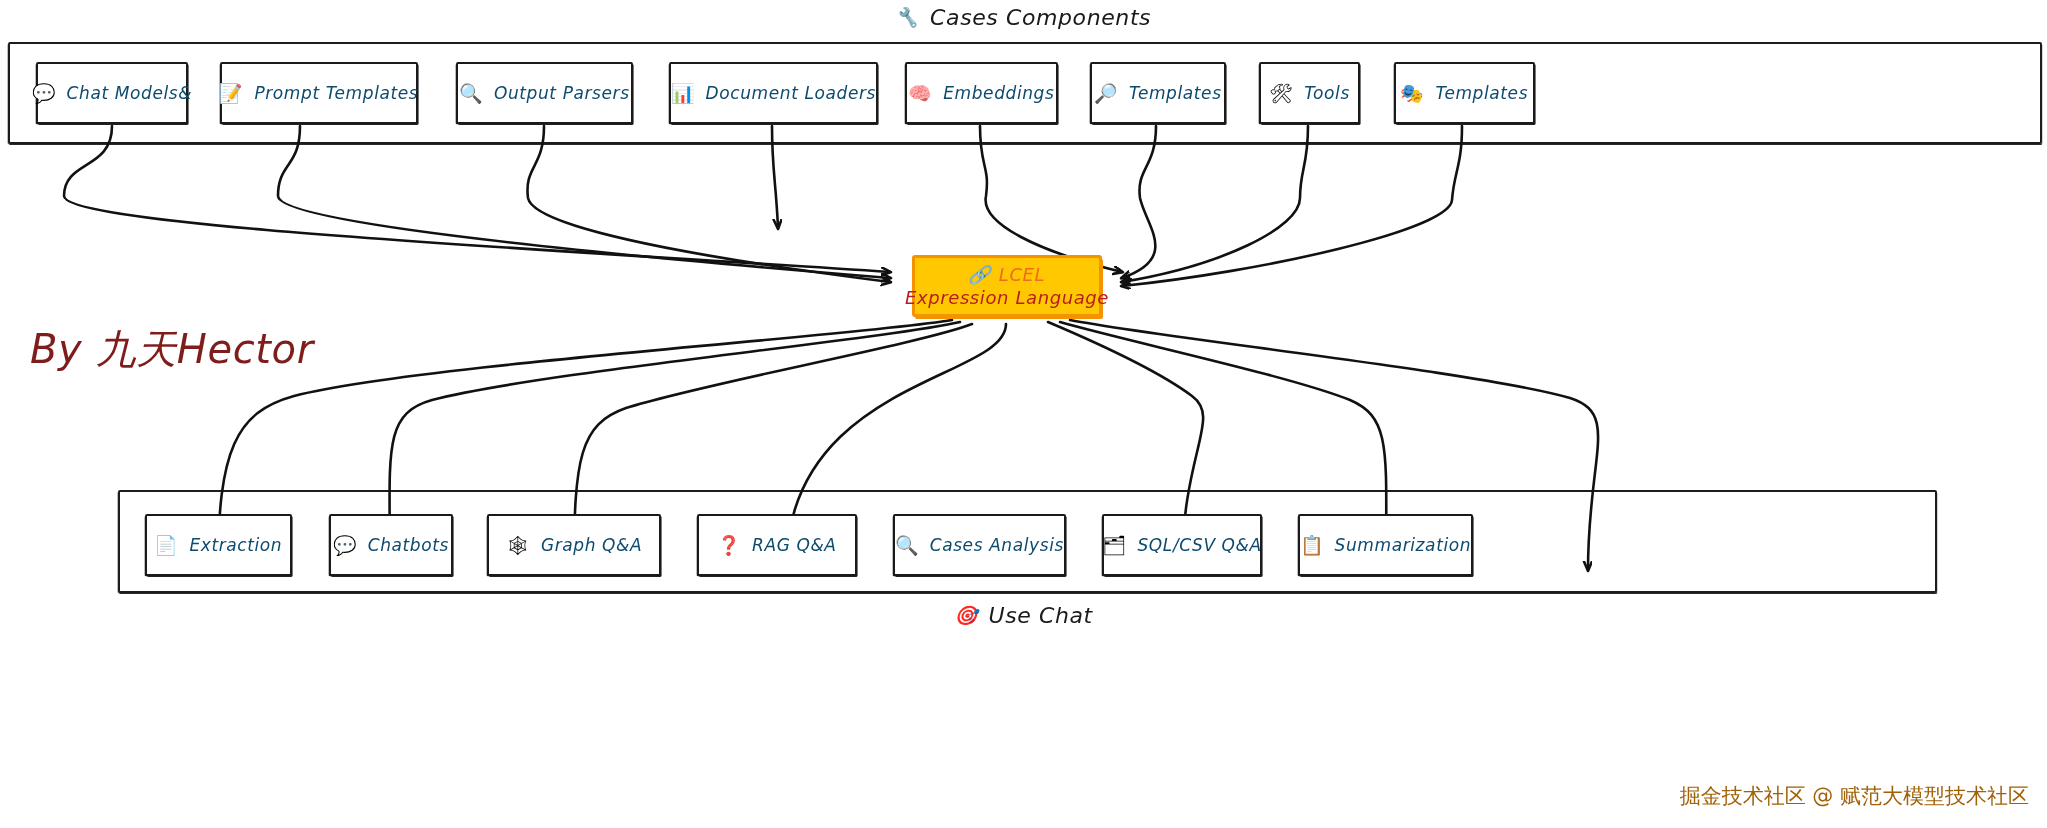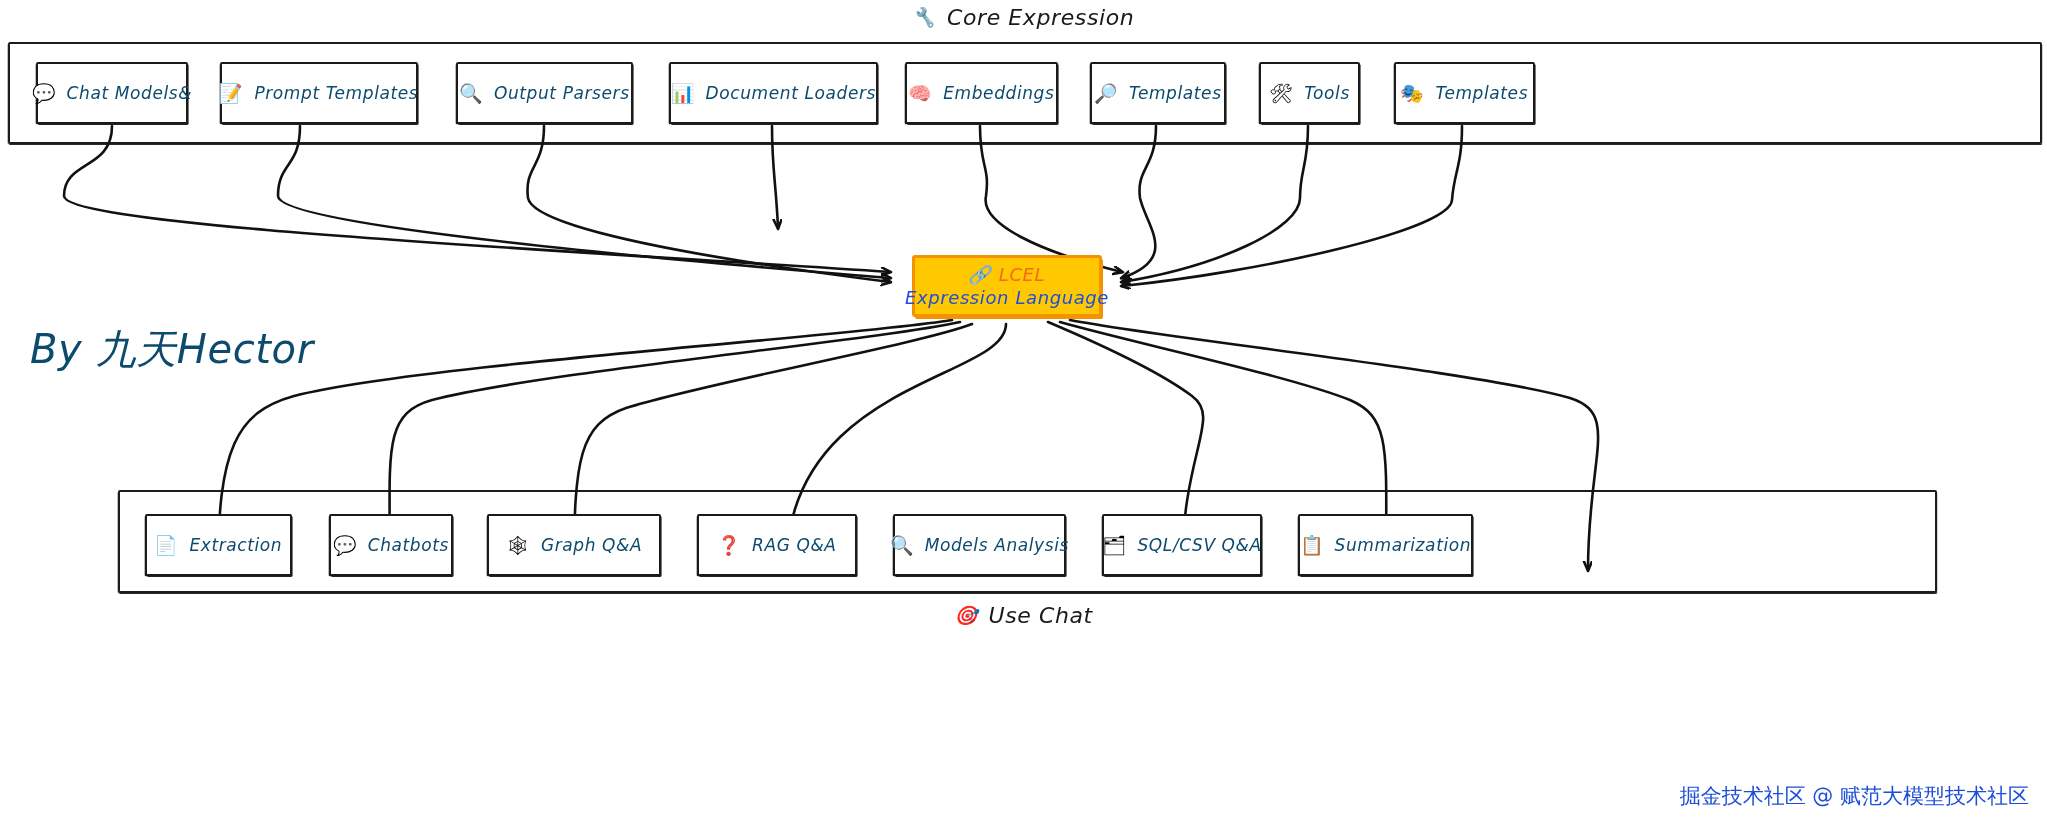--- a/index.html
+++ b/index.html
@@ -126,21 +126,21 @@
   }
   #edges path { fill: none; stroke: #111111; stroke-width: 2.6; stroke-linecap: round; }
 </style>
 </head>
 <body>
 
 <div id="canvas">
 
   <div class="caption hand" id="caption-core">
     <span class="ico">🔧</span>
-    <span>Core Expression</span>
+    <span>Cases Components</span>
   </div>
 
   <div class="group-frame" id="frame-core"></div>
   <div class="group-frame" id="frame-use"></div>
 
   <svg id="edges" viewBox="0 0 2047 828">
     <defs>
       <marker id="ah" markerWidth="12" markerHeight="12" refX="9" refY="4.2" orient="auto" markerUnits="userSpaceOnUse">
         <path d="M0.5,0.2 L10,4.2 L0.5,8.2" fill="none" stroke="#111" stroke-width="2.4" stroke-linecap="round" stroke-linejoin="round"></path>
       </marker>
@@ -201,21 +201,21 @@
         <span class="ico">🎭</span>
         <span class="label hand">Templates</span>
       </div>
     </div>
 
   <div id="lcel-node" style="background: rgb(255, 200, 0); border-color: rgb(245, 146, 0); box-shadow: rgb(245, 146, 0) 2px 3px 0px -1px;">
     <div class="lcel-line1 hand" style="color: rgb(242, 106, 27);">
       <span class="ico">🔗</span>
       <span>LCEL</span>
     </div>
-    <div class="lcel-line2 hand" style="color: #1d4ed8;">Expression Language</div>
+    <div class="lcel-line2 hand" style="color: #b91c1c;">Expression Language</div>
   </div>
 
   <div id="use-nodes">
       <div class="node" style="left: 145px; top: 514px; width: 147px; height: 62px;">
         <span class="ico">📄</span>
         <span class="label hand">Extraction</span>
       </div>
       <div class="node" style="left: 329px; top: 514px; width: 124px; height: 62px;">
         <span class="ico">💬</span>
         <span class="label hand">Chatbots</span>
@@ -223,33 +223,33 @@
       <div class="node" style="left: 487px; top: 514px; width: 174px; height: 62px;">
         <span class="ico">🕸</span>
         <span class="label hand">Graph Q&amp;A</span>
       </div>
       <div class="node" style="left: 697px; top: 514px; width: 160px; height: 62px;">
         <span class="ico">❓</span>
         <span class="label hand">RAG Q&amp;A</span>
       </div>
       <div class="node" style="left: 893px; top: 514px; width: 173px; height: 62px;">
         <span class="ico">🔍</span>
-        <span class="label hand">Models Analysis</span>
+        <span class="label hand">Cases Analysis</span>
       </div>
       <div class="node" style="left: 1102px; top: 514px; width: 160px; height: 62px;">
         <span class="ico">🗂</span>
         <span class="label hand">SQL/CSV Q&amp;A</span>
       </div>
       <div class="node" style="left: 1298px; top: 514px; width: 175px; height: 62px;">
         <span class="ico">📋</span>
         <span class="label hand">Summarization</span>
       </div>
     </div>
 
   <div class="caption hand" id="caption-use">
     <span class="ico">🎯</span>
     <span>Use Chat</span>
   </div>
 
-  <div class="hand" id="watermark-author" style="color: #0c4a6e;">By 九天Hector</div>
-  <div id="watermark-footer" style="color: #1d4ed8; margin-left: 44px;">掘金技术社区 @ 赋范大模型技术社区</div>
+  <div class="hand" id="watermark-author" style="color: #7f1d1d;">By 九天Hector</div>
+  <div id="watermark-footer" style="color: #a16207; margin-left: 44px;">掘金技术社区 @ 赋范大模型技术社区</div>
 
 </div>
 
 </body></html>

